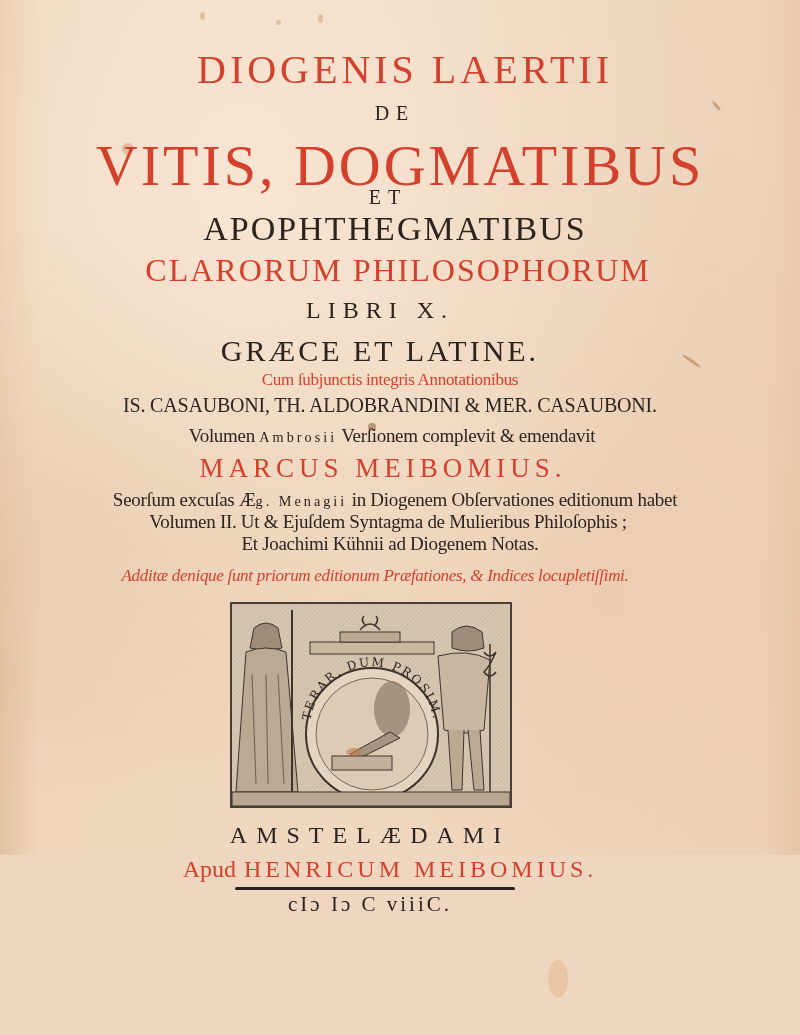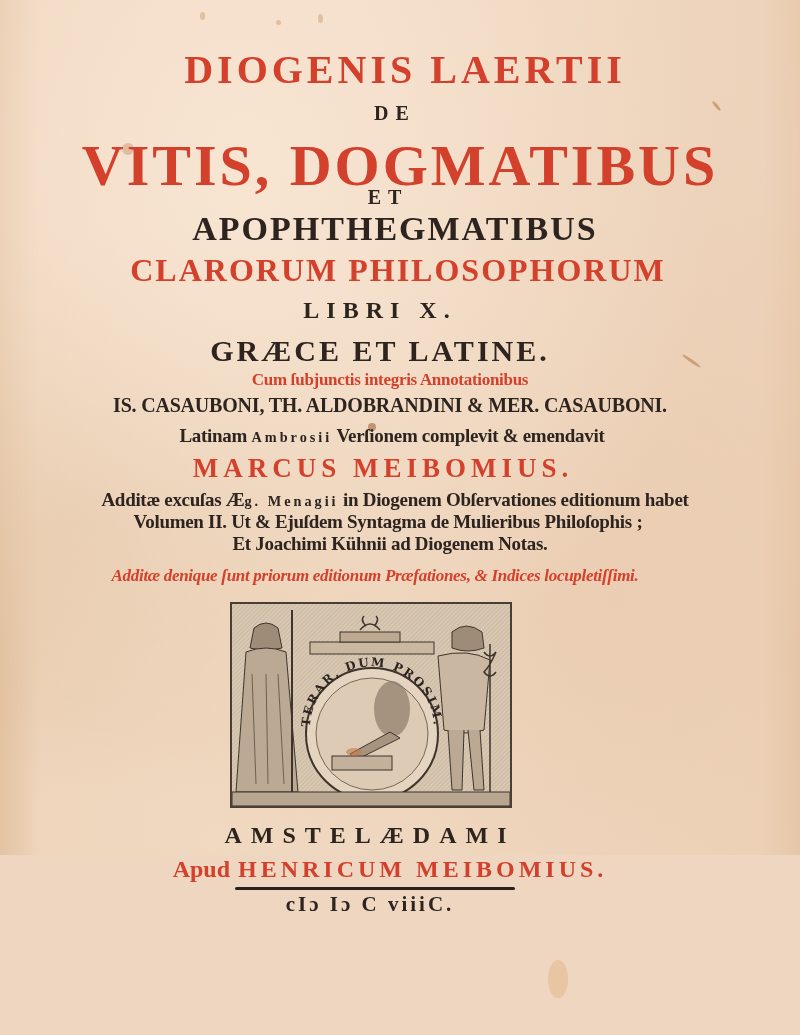--- a/index.html
+++ b/index.html
@@ -9,21 +9,20 @@
       font-family: "DejaVu Serif", "Liberation Serif", serif;
     }
     .page {
       position: relative; width: 800px; height: 855px;
       background:
         radial-gradient(ellipse at 30% 20%, rgba(248,230,212,0.9) 0%, rgba(240,216,194,0) 60%),
         radial-gradient(ellipse at 75% 70%, rgba(230,196,166,0.5) 0%, rgba(230,196,166,0) 55%),
         radial-gradient(ellipse at 10% 60%, rgba(220,186,150,0.55) 0%, rgba(220,186,150,0) 40%),
         radial-gradient(ellipse at 90% 20%, rgba(236,210,186,0.6) 0%, rgba(236,210,186,0) 50%),
         linear-gradient(90deg, #e3c3a2 0px, #efd6bd 40px, #f1dbc4 400px, #eed4bb 760px, #e6c6a7 800px);
-      font-weight: bold;
     }
     .foxing { position: absolute; border-radius: 50%; background: rgba(190,130,80,0.35); }
     .line {
       position: absolute; left: 0; width: 800px; text-align: center;
       white-space: nowrap; font-family: "Liberation Serif", "DejaVu Serif", serif;
     }
     .red { color: #d3402c; }
     .black { color: #2d2420; }
     .l1 { top: 46px; font-size: 40px; letter-spacing: 4px; left: 5px; }
     .l2 { top: 102px; font-size: 20px; letter-spacing: 7px; left: -5px; }
@@ -75,25 +74,25 @@
   <div class="line black l2">DE</div>
   <div class="line red l3">VITIS, DOGMATIBUS</div>
   <div class="line black l4">ET</div>
   <div class="line black l5">APOPHTHEGMATIBUS</div>
   <div class="line red l6">CLARORUM PHILOSOPHORUM</div>
   <div class="line black l7">LIBRI X.</div>
   <div class="line black l8">GRÆCE ET LATINE.</div>
   <div class="line red l9">Cum ſubjunctis integris Annotationibus</div>
   <div class="line black l10">IS. CASAUBONI, TH. ALDOBRANDINI &amp; MER. CASAUBONI.</div>
   <div class="line black l11">
-    <span>Latinam </span><span class="sc">Ambrosii</span><span> Verſionem complevit &amp; emendavit</span>
+    <span>Volumen </span><span class="sc">Ambrosii</span><span> Verſionem complevit &amp; emendavit</span>
   </div>
   <div class="line red l12">MARCUS MEIBOMIUS.</div>
   <div class="line black l13">
-    <span>Additæ excuſas Æ</span><span class="sc">g. </span><span class="sc">Menagii</span><span> in Diogenem Obſervationes editionum habet</span>
+    <span>Seorſum excuſas Æ</span><span class="sc">g. </span><span class="sc">Menagii</span><span> in Diogenem Obſervationes editionum habet</span>
   </div>
   <div class="line black l14">Volumen II.  Ut &amp; Ejuſdem Syntagma de Mulieribus Philoſophis ;</div>
   <div class="line black l15">Et Joachimi Kühnii ad Diogenem Notas.</div>
   <div class="line red l16">Additæ denique ſunt priorum editionum Præfationes, &amp; Indices locupletiſſimi.</div>
 
   <div class="engraving">
     <svg width="278" height="202" viewBox="0 0 278 202">
       <defs>
         <pattern id="hatch" width="3" height="3" patternUnits="userSpaceOnUse" patternTransform="rotate(45)">
           <line x1="0" y1="0" x2="0" y2="3" stroke="#7c6a5a" stroke-width="0.8"></line>

